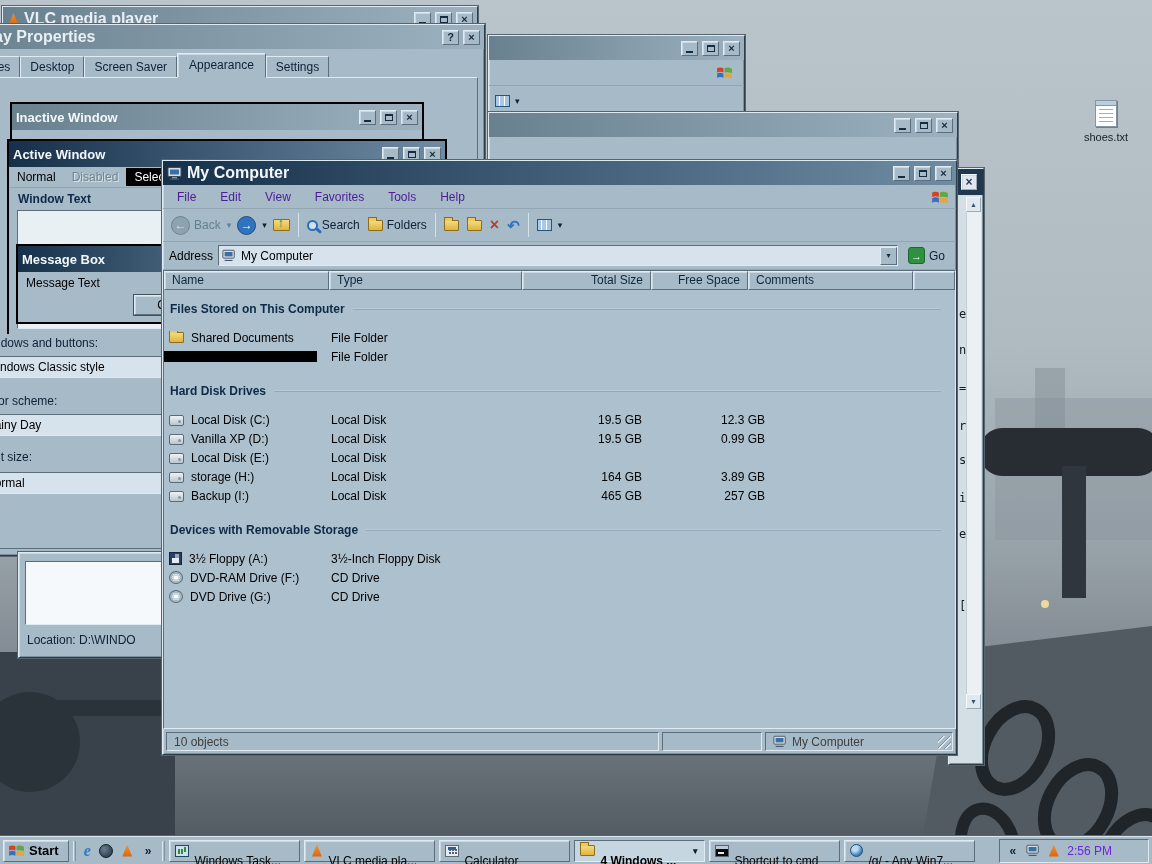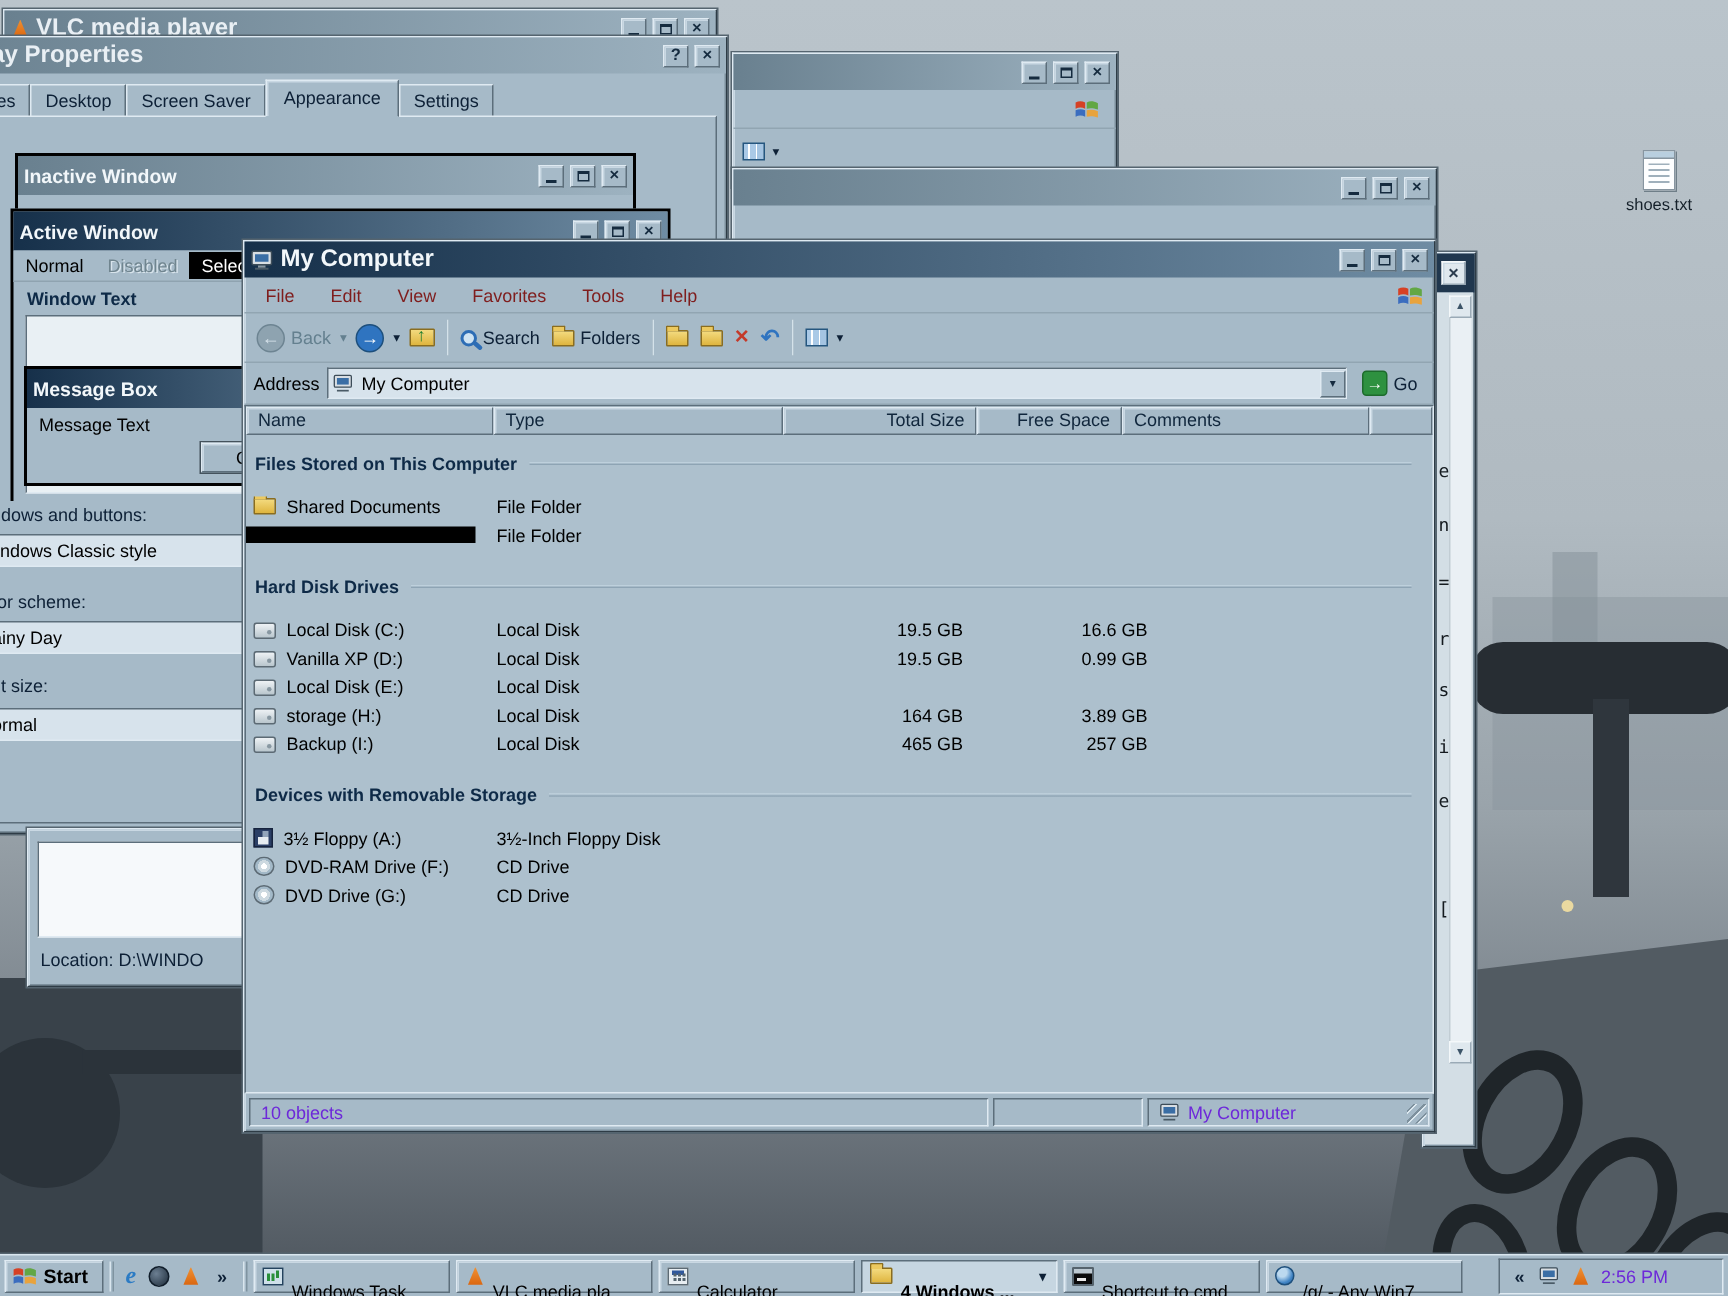--- a/index.html
+++ b/index.html
@@ -92,21 +92,21 @@
   .mock-ok{align-self:center;width:64px;height:20px;text-align:center;line-height:18px;}
   .dp-field-label{position:absolute;left:22px;color:#0d2036;}
   .dp-combo{position:absolute;left:22px;width:310px;height:22px;background:var(--field-bg);display:flex;align-items:center;padding-left:5px;
     border:1px solid;border-color:var(--chrome-dark) var(--chrome-light) var(--chrome-light) var(--chrome-dark);}
   .combo-btn{margin-left:auto;width:17px;height:18px;background:var(--chrome);display:flex;align-items:center;justify-content:center;font-size:8px;color:#152b3f;
     border:1px solid;border-color:var(--chrome-light) var(--chrome-dark) var(--chrome-dark) var(--chrome-light);flex:none;}
 
   
   .mycomp{left:162px;top:160px;width:795px;height:595px;z-index:10;display:flex;flex-direction:column;}
   .menu-bar{height:24px;display:flex;align-items:center;padding:0 2px;border-bottom:1px solid #91a5b2;flex:none;}
-  .menu-item{padding:3px 12px;color:#7f1d1d;}
+  .menu-item{padding:3px 12px;color:#4c1d95;}
   .menu-flag{margin-left:auto;margin-right:5px;display:flex;}
   .tool-bar{height:33px;display:flex;align-items:center;padding:0 4px;border-bottom:1px solid #91a5b2;flex:none;}
   .tool-btn{display:flex;align-items:center;gap:4px;padding:2px 4px;color:#0d2036;}
   .tool-btn.disabled{color:#64808f;}
   .tool-sep{width:1px;height:24px;background:#7f93a0;border-right:1px solid #d4e2ea;margin:0 4px;flex:none;}
   .addr-bar{height:28px;display:flex;align-items:center;gap:5px;padding:0 6px;border-bottom:1px solid #91a5b2;flex:none;}
   .addr-field{flex:1;height:21px;background:var(--field-bg);display:flex;align-items:center;gap:5px;padding-left:3px;
     border:1px solid;border-color:var(--chrome-dark) var(--chrome-light) var(--chrome-light) var(--chrome-dark);}
   .go-btn{display:flex;align-items:center;gap:4px;padding:0 5px;color:#0d2036;}
   .go-ic{width:17px;height:17px;background:var(--go-green);border:1px solid #1d6b2c;border-radius:3px;color:#fff;display:flex;align-items:center;justify-content:center;font-weight:bold;font-size:11px;}
@@ -121,21 +121,21 @@
   .grp-h::after{content:"";flex:1;height:2px;background:linear-gradient(180deg,#cadbe6,#8299aa);}
   .grp-gap{height:18px;}
   .row{display:flex;align-items:center;height:19px;}
   .name-cell{width:165px;display:flex;align-items:center;gap:7px;padding-left:5px;white-space:nowrap;overflow:hidden;}
   .row.selected .name-cell{background:var(--selection);width:153px;margin-right:12px;color:var(--selection);}
   .row.selected .ficon{visibility:hidden;}
   .type-cell{width:193px;padding-left:2px;}
   .total-cell{width:129px;text-align:right;padding-right:9px;}
   .free-cell{width:123px;text-align:right;padding-right:9px;}
   .status{height:25px;display:flex;gap:3px;padding:3px;flex:none;}
-  .st{background:var(--chrome);display:flex;align-items:center;gap:5px;padding:0 7px;color:#6d28d9;position:relative;
+  .st{background:var(--chrome);display:flex;align-items:center;gap:5px;padding:0 7px;color:#404040;position:relative;
     border:1px solid;border-color:var(--chrome-dark) var(--chrome-light) var(--chrome-light) var(--chrome-dark);}
   .st1{flex:0 0 493px;} .st2{flex:0 0 100px;} .st3{flex:1;}
   .grip{position:absolute;right:1px;bottom:1px;width:13px;height:13px;
     background:repeating-linear-gradient(135deg,transparent 0 3px,#7d909d 3px 4px,#dce8ef 4px 5px);}
 
   
   .vlcwin{left:2px;top:6px;width:476px;height:40px;z-index:1;}
   .winA{left:488px;top:35px;width:257px;height:90px;z-index:2;}
   .winA-menu{height:26px;display:flex;align-items:center;border-bottom:1px solid #91a5b2;padding:0 6px;}
   .winA-tools{height:30px;display:flex;align-items:center;padding:0 6px;gap:3px;}
@@ -505,21 +505,21 @@
         <div class="grp-h">
           <span>Hard Disk Drives</span>
         </div>
         <div class="row">
           <span class="name-cell">
               <span class="ficon ic-disk"></span>
               <span>Local Disk (C:)</span>
             </span>
           <span class="type-cell">Local Disk</span>
           <span class="total-cell">19.5 GB</span>
-          <span class="free-cell">16.6 GB</span>
+          <span class="free-cell">12.3 GB</span>
         </div>
         <div class="row">
           <span class="name-cell">
               <span class="ficon ic-disk"></span>
               <span>Vanilla XP (D:)</span>
             </span>
           <span class="type-cell">Local Disk</span>
           <span class="total-cell">19.5 GB</span>
           <span class="free-cell">0.99 GB</span>
         </div>

